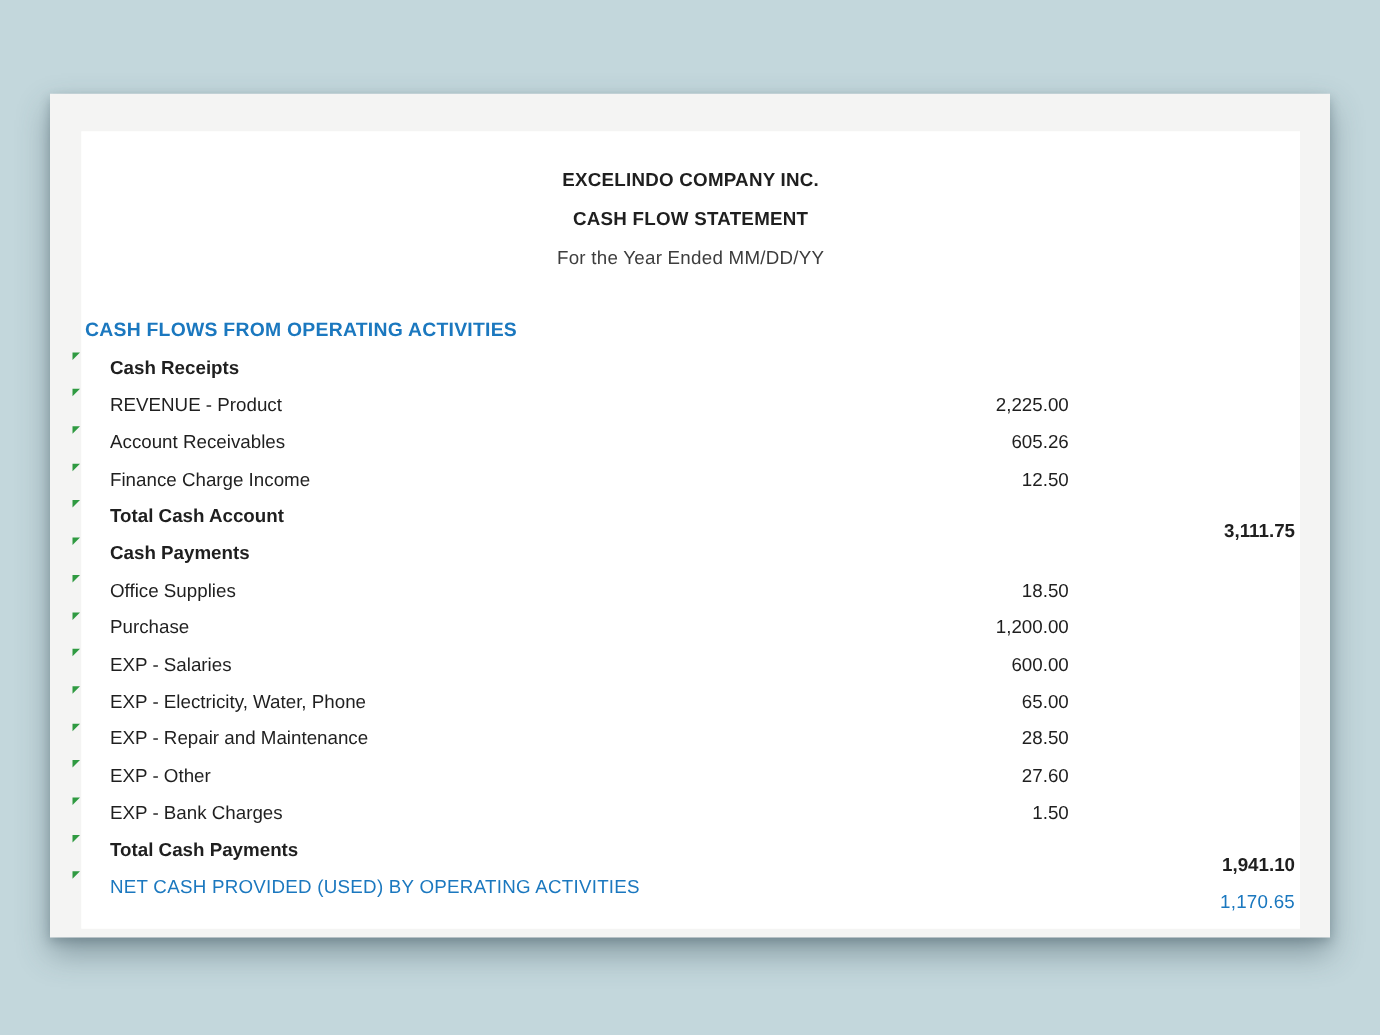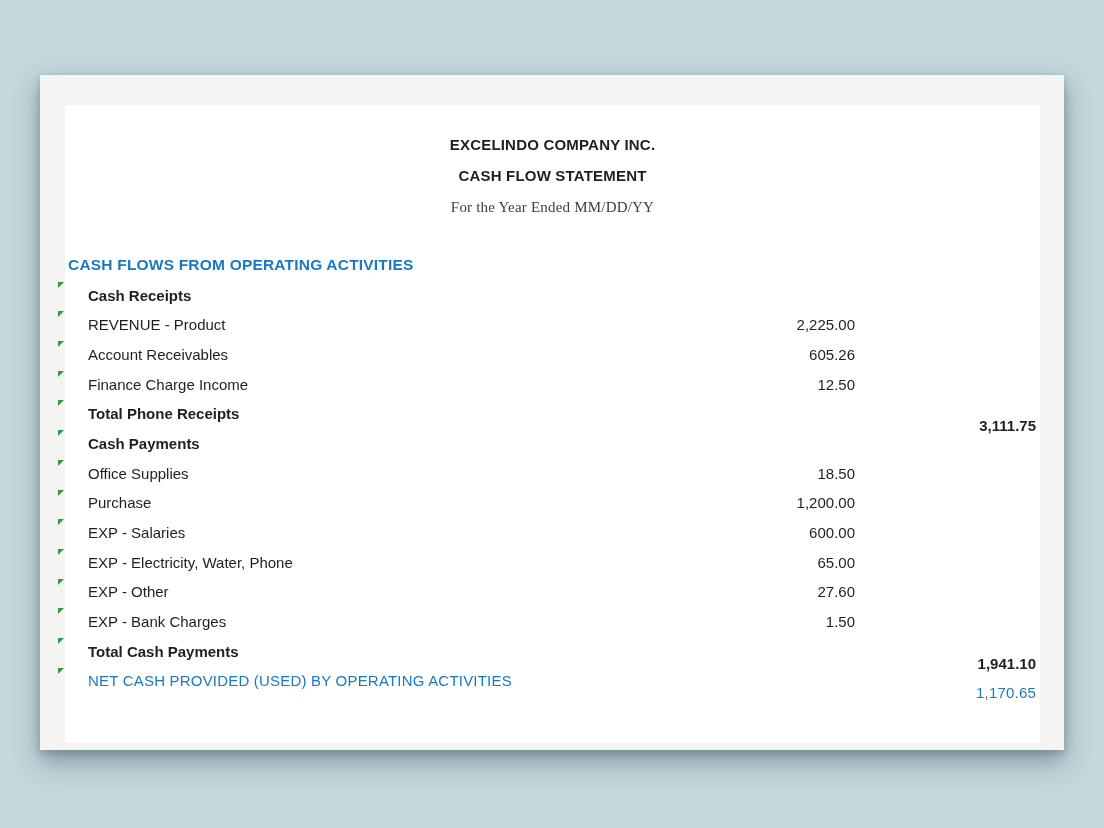--- a/index.html
+++ b/index.html
@@ -22,21 +22,21 @@
   .sheet{
     position:absolute; left:25px; top:30px; width:975px; height:638px;
     background:var(--sheet);
   }
   .title-line{
     position:absolute; left:0; width:100%; text-align:center;
     font-size:15px; line-height:20px; letter-spacing:.2px;
   }
   .title-company{top:30px; font-weight:bold;}
   .title-doc{top:61px; font-weight:bold;}
-  .title-sub{top:92px; color:var(--muted);font-family:Liberation Serif, serif;}
+  .title-sub{top:92px; color:var(--muted);}
   .rows{position:absolute; top:145px; left:0; width:100%;}
   .row{position:relative; height:29.7px;}
   .marker{
     position:absolute; left:-7px; top:2px; width:0; height:0;
     border-top:6px solid var(--green); border-right:6px solid transparent;
   }
   .row .label{
     position:absolute; left:23px; top:50%; transform:translateY(-50%);
     font-size:15px; white-space:nowrap;
   }
@@ -94,21 +94,21 @@
 
   <div class="row item">
     <span class="marker"></span>
     <span class="label">Finance Charge Income</span>
     <span class="amount">12.50</span>
     <span class="total"></span>
   </div>
 
   <div class="row total-row">
     <span class="marker"></span>
-    <span class="label">Total Phone Receipts</span>
+    <span class="label">Total Cash Account</span>
     <span class="amount"></span>
     <span class="total">3,111.75</span>
   </div>
 
   <div class="row subheader">
     <span class="marker"></span>
     <span class="label">Cash Payments</span>
     <span class="amount"></span>
     <span class="total"></span>
   </div>
@@ -134,20 +134,26 @@
     <span class="total"></span>
   </div>
 
   <div class="row item">
     <span class="marker"></span>
     <span class="label">EXP - Electricity, Water, Phone</span>
     <span class="amount">65.00</span>
     <span class="total"></span>
   </div>
 
+  <div class="row item">
+    <span class="marker"></span>
+    <span class="label">EXP - Repair and Maintenance</span>
+    <span class="amount">28.50</span>
+    <span class="total"></span>
+  </div>
 
   <div class="row item">
     <span class="marker"></span>
     <span class="label">EXP - Other</span>
     <span class="amount">27.60</span>
     <span class="total"></span>
   </div>
 
   <div class="row item">
     <span class="marker"></span>

